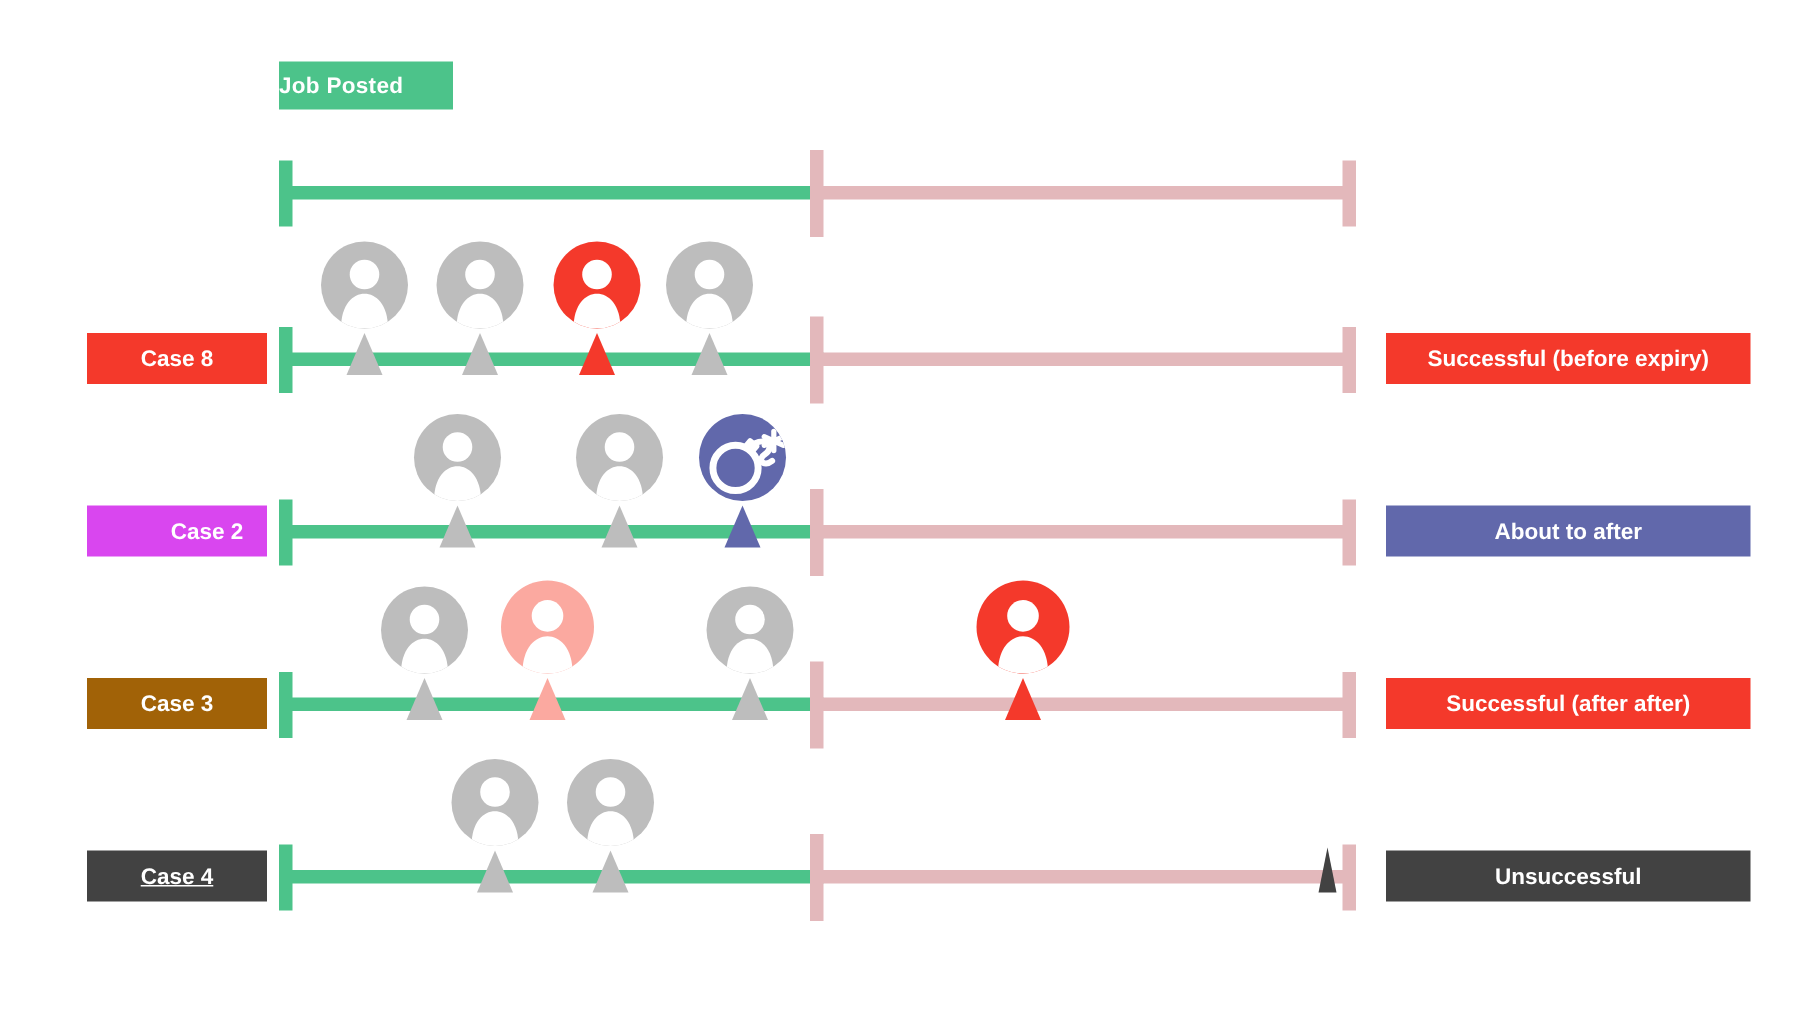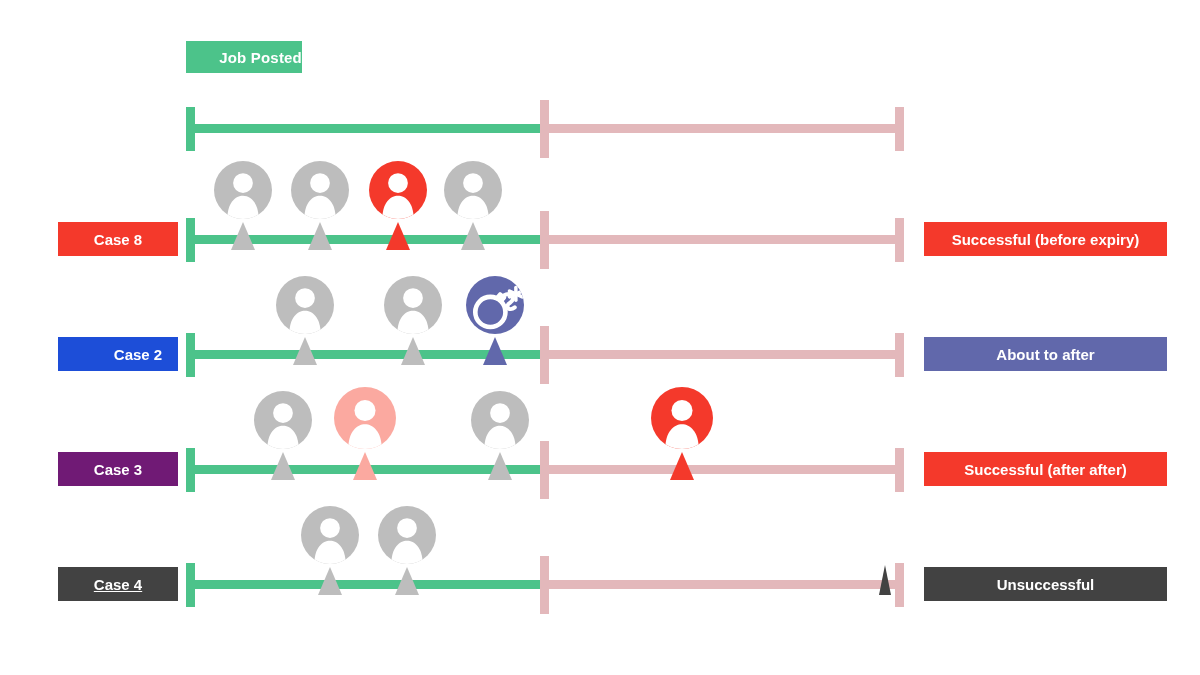--- a/index.html
+++ b/index.html
@@ -17,21 +17,21 @@
     width: 1200px;
     height: 675px;
     background: #ffffff;
   }
 
   
   .pill {
     position: absolute;
     display: flex;
     align-items: center;
-    justify-content: flex-end;
+    justify-content: flex-start;
     color: #ffffff;
     font-size: 15px;
     font-weight: bold;
     letter-spacing: .2px;
     white-space: nowrap;
   }
   #pill-job-posted {
     left: 186px; top: 41px;
     width: 116px; height: 32px;
     background: #4CC38A;
@@ -191,21 +191,21 @@
         </div>
         <div class="marker" style="left: 461px; top: 222px; border-left: 12px solid transparent; border-right: 12px solid transparent; border-bottom: 28px solid rgb(189, 189, 189);"></div>
         <div class="avatar" style="left: 444px; top: 161px; width: 58px; height: 58px; background: rgb(189, 189, 189);">
           <svg viewBox="0 0 100 100" width="58" height="58">
             <circle cx="50" cy="38" r="17" fill="#ffffff"></circle>
             <path d="M23 100 C23 72 37 60 50 60 C63 60 77 72 77 100 Z" fill="#ffffff"></path>
           </svg>
         </div>
       </div>
       <div>
-        <div class="case-label" style="top: 337px; background: #1d4ed8; padding-left: 40px;">Case 2</div>
+        <div class="case-label" style="top: 337px; background: #d946ef; padding-left: 40px;">Case 2</div>
         <div class="outcome-label" style="top: 337px; background: rgb(97, 104, 171);">About to after</div>
         <div class="marker" style="left: 293px; top: 337px; border-left: 12px solid transparent; border-right: 12px solid transparent; border-bottom: 28px solid rgb(189, 189, 189);"></div>
         <div class="avatar" style="left: 276px; top: 276px; width: 58px; height: 58px; background: rgb(189, 189, 189);">
           <svg viewBox="0 0 100 100" width="58" height="58">
             <circle cx="50" cy="38" r="17" fill="#ffffff"></circle>
             <path d="M23 100 C23 72 37 60 50 60 C63 60 77 72 77 100 Z" fill="#ffffff"></path>
           </svg>
         </div>
         <div class="marker" style="left: 401px; top: 337px; border-left: 12px solid transparent; border-right: 12px solid transparent; border-bottom: 28px solid rgb(189, 189, 189);"></div>
         <div class="avatar" style="left: 384px; top: 276px; width: 58px; height: 58px; background: rgb(189, 189, 189);">
@@ -222,21 +222,21 @@
             <path d="M64 34 C80 26 86 40 76 46 C66 52 74 62 84 54" fill="none" stroke="#ffffff" stroke-width="7" stroke-linecap="round"></path>
             <g stroke="#ffffff" stroke-width="6" stroke-linecap="round">
               <line x1="86" y1="20" x2="86" y2="42"></line>
               <line x1="75" y1="26" x2="97" y2="36"></line>
               <line x1="97" y1="26" x2="75" y2="36"></line>
             </g>
           </svg>
         </div>
       </div>
       <div>
-        <div class="case-label" style="top: 452px; background: #701a75;">Case 3</div>
+        <div class="case-label" style="top: 452px; background: #a16207;">Case 3</div>
         <div class="outcome-label" style="top: 452px; background: rgb(244, 57, 43);">Successful (after after)</div>
         <div class="marker" style="left: 271px; top: 452px; border-left: 12px solid transparent; border-right: 12px solid transparent; border-bottom: 28px solid rgb(189, 189, 189);"></div>
         <div class="avatar" style="left: 254px; top: 391px; width: 58px; height: 58px; background: rgb(189, 189, 189);">
           <svg viewBox="0 0 100 100" width="58" height="58">
             <circle cx="50" cy="38" r="17" fill="#ffffff"></circle>
             <path d="M23 100 C23 72 37 60 50 60 C63 60 77 72 77 100 Z" fill="#ffffff"></path>
           </svg>
         </div>
         <div class="marker" style="left: 353px; top: 452px; border-left: 12px solid transparent; border-right: 12px solid transparent; border-bottom: 28px solid rgb(251, 169, 160);"></div>
         <div class="avatar" style="left: 334px; top: 387px; width: 62px; height: 62px; background: rgb(251, 169, 160);">

